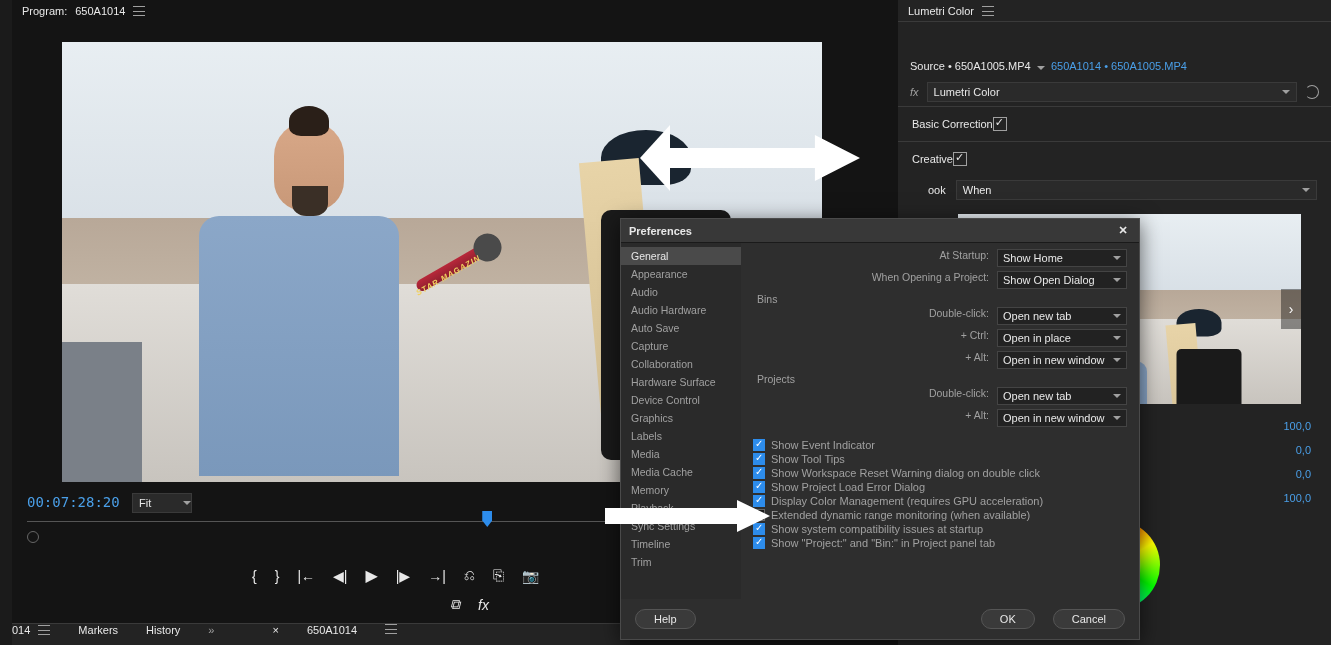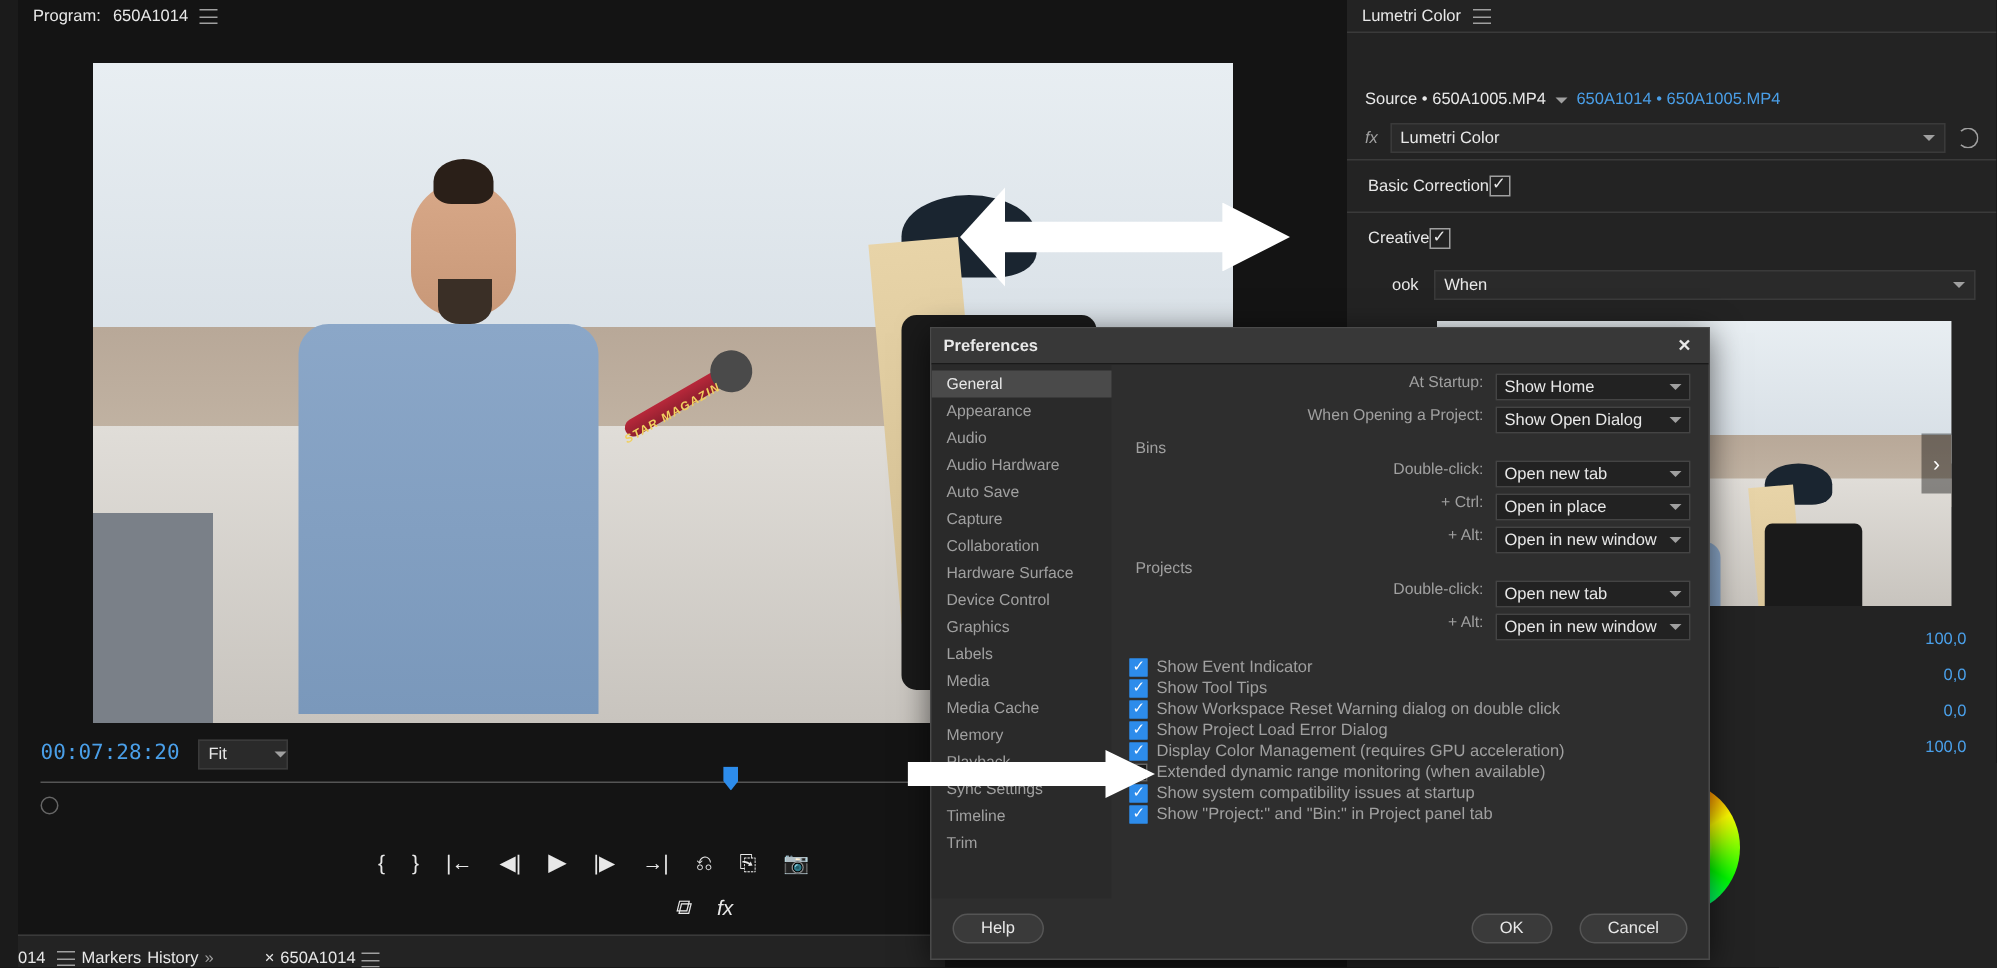--- a/index.html
+++ b/index.html
@@ -45,21 +45,21 @@
 .chev{width:0;height:0;border-left:4px solid transparent;border-right:4px solid transparent;border-top:4px solid var(--text-dim);}
 .timeline-ruler{position:absolute;left:15px;bottom:102px;right:280px;height:22px;}
 .ruler-line{height:1px;background:#555;position:relative;}
 .ruler-playhead{position:absolute;left:75.5%;top:-10px;width:10px;height:16px;background:var(--blue);clip-path:polygon(0 0,100% 0,100% 60%,50% 100%,0 60%);}
 .ruler-handle{position:absolute;left:0;top:10px;width:12px;height:12px;border:1px solid #666;border-radius:50%;}
 .transport{position:absolute;left:240px;bottom:60px;display:flex;gap:18px;align-items:center;}
 .transport span{color:var(--text);font-size:14px;cursor:pointer;}
 .transport .play{font-size:16px;}
 .eff-row{position:absolute;left:438px;bottom:32px;display:flex;gap:18px;align-items:center;}
 .eff-row span{color:var(--text);font-size:14px;font-style:italic;}
-.bottom-tabs{position:absolute;left:0;right:280px;bottom:0;height:22px;background:var(--bg-panel);display:flex;align-items:flex-end;gap:4px;padding:0 0;border-top:1px solid var(--border);}
+.bottom-tabs{position:absolute;left:0;right:280px;bottom:0;height:22px;background:var(--bg-panel);display:flex;align-items:flex-start;gap:28px;padding:0 0;border-top:1px solid var(--border);}
 .bottom-tabs .tabgroup{display:flex;align-items:center;gap:8px;}
 .tab-sep{color:var(--text-dim);}
 
 .lumetri-panel{position:absolute;right:0;top:0;width:433px;height:645px;background:var(--bg-panel);}
 .lum-header{height:22px;padding:4px 10px;display:flex;align-items:center;gap:8px;font-size:12px;border-bottom:1px solid var(--border);}
 .source-line{padding:6px 12px;font-size:11px;margin-top:32px;}
 .source-line a{color:var(--blue-text);text-decoration:none;}
 .fx-row{display:flex;align-items:center;padding:4px 12px;gap:8px;}
 .fx-label{font-style:italic;color:var(--text-dim);}
 .fx-dropdown{flex:1;background:var(--bg-input);border:1px solid var(--border);padding:3px 6px;display:flex;justify-content:space-between;align-items:center;}

